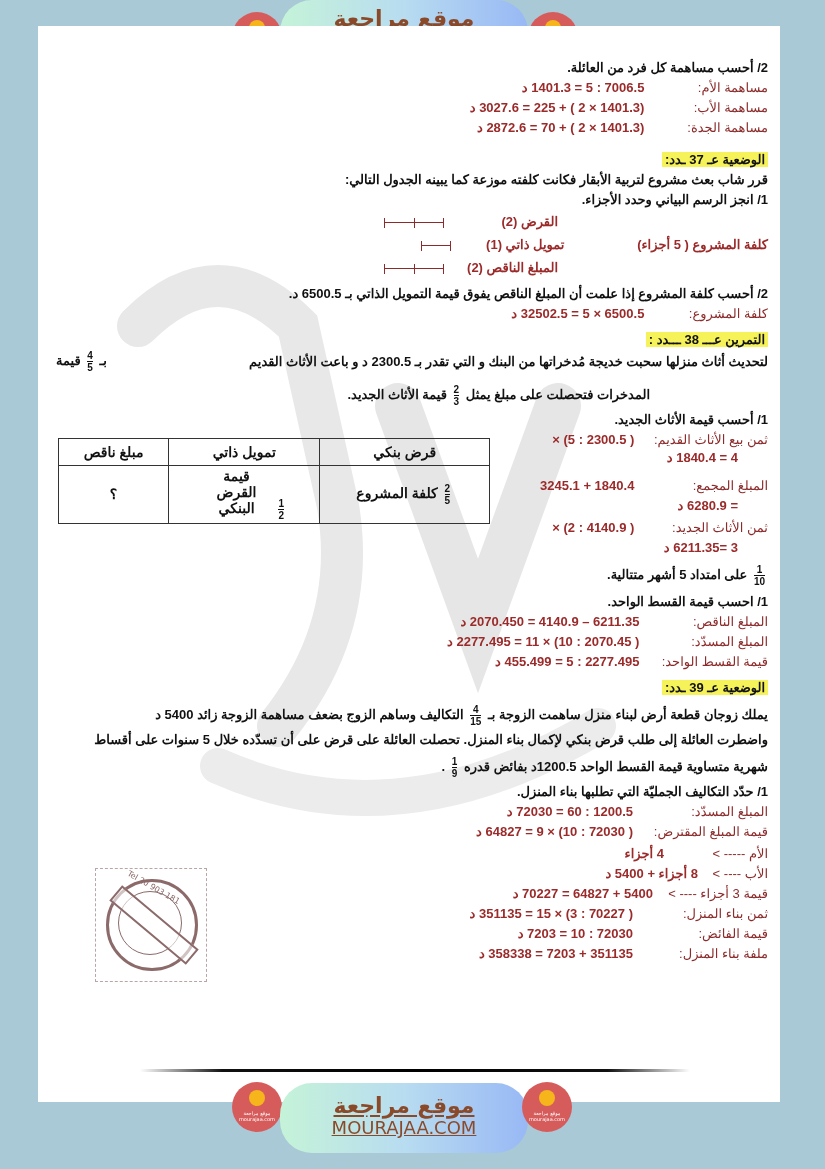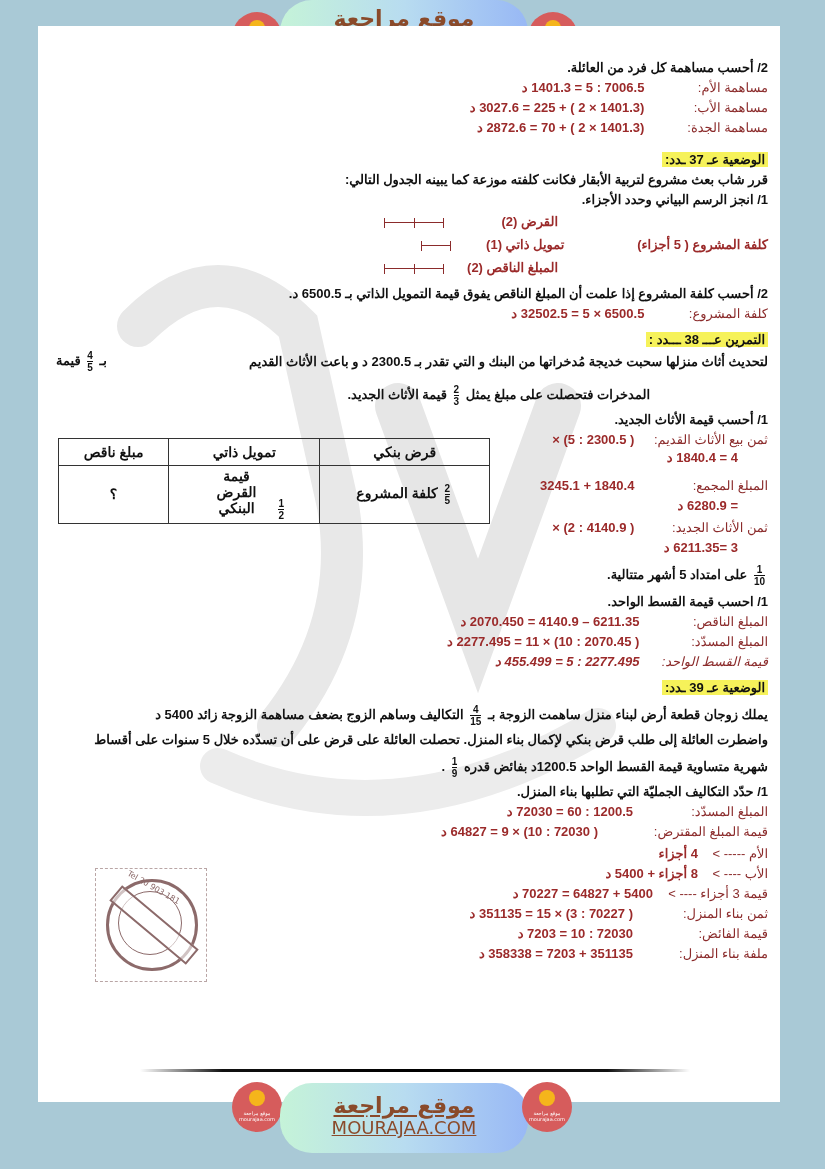--- a/index.html
+++ b/index.html
@@ -150,42 +150,42 @@
   </div>
   <div class="line" style="top:540px;">1/ احسب قيمة القسط الواحد.</div>
   <div class="line" style="top:560px;">
     <span class="lbl" style="display:inline-block;width:125px;">المبلغ الناقص:</span>
     <span class="red">6211.35 – 4140.9 = 2070.450 د</span>
   </div>
   <div class="line" style="top:580px;">
     <span class="lbl" style="display:inline-block;width:125px;">المبلغ المسدّد:</span>
     <span class="red">( 2070.45 : 10) × 11 = 2277.495 د</span>
   </div>
-  <div class="line" style="top:600px;font-style:italic;">
+  <div class="line" style="top:600px;">
     <span class="lbl" style="display:inline-block;width:125px;">قيمة القسط الواحد:</span>
     <span class="red">2277.495 : 5 = 455.499 د</span>
   </div>
 
   <div class="line" style="top:626px;"><span class="hl">الوضعية عـ 39 ـدد:</span></div>
   <div class="line" style="top:650px;">
     <span>يملك زوجان قطعة أرض لبناء منزل ساهمت الزوجة بـ</span>
     <span class="frac"><span class="n">4</span><span>15</span></span>
     <span>التكاليف وساهم الزوج بضعف مساهمة الزوجة زائد 5400 د</span>
   </div>
   <div class="line" style="top:678px;">واضطرت العائلة إلى طلب قرض بنكي لإكمال بناء المنزل. تحصلت العائلة على قرض على أن تسدّده خلال 5 سنوات على أقساط</div>
   <div class="line" style="top:702px;">
     <span>شهرية متساوية قيمة القسط الواحد 1200.5د بفائض قدره</span>
     <span class="frac"><span class="n">1</span><span>9</span></span>
     <span>.</span>
   </div>
   <div class="line" style="top:730px;">1/ حدّد التكاليف الجمليّة التي تطلبها بناء المنزل.</div>
 
   <div class="line" style="top:750px;"><span class="lbl" style="display:inline-block;width:135px;">المبلغ المسدّد:</span><span class="red">1200.5 : 60 = 72030 د</span></div>
-  <div class="line" style="top:770px;"><span class="lbl" style="display:inline-block;width:135px;padding-left:35px;">قيمة المبلغ المقترض:</span><span class="red">( 72030 : 10) × 9 = 64827 د</span></div>
-  <div class="line" style="top:792px;"><span class="lbl" style="display:inline-block;width:70px;">الأم ----- &gt;</span><span class="red">4 أجزاء</span></div>
+  <div class="line" style="top:770px;"><span class="lbl" style="display:inline-block;width:135px;">قيمة المبلغ المقترض:</span><span class="red">( 72030 : 10) × 9 = 64827 د</span></div>
+  <div class="line" style="top:792px;"><span class="lbl" style="display:inline-block;width:70px;margin-left:34px;">الأم ----- &gt;</span><span class="red">4 أجزاء</span></div>
   <div class="line" style="top:812px;"><span class="lbl" style="display:inline-block;width:70px;">الأب ---- &gt;</span><span class="red">8 أجزاء + 5400 د</span></div>
   <div class="line" style="top:832px;"><span class="lbl" style="display:inline-block;width:115px;">قيمة 3 أجزاء ---- &gt;</span><span class="red">5400 + 64827 = 70227 د</span></div>
   <div class="line" style="top:852px;"><span class="lbl" style="display:inline-block;width:135px;">ثمن بناء المنزل:</span><span class="red">( 70227 : 3) × 15 = 351135 د</span></div>
   <div class="line" style="top:872px;"><span class="lbl" style="display:inline-block;width:135px;">قيمة  الفائض:</span><span class="red">72030 : 10 = 7203 د</span></div>
   <div class="line" style="top:892px;"><span class="lbl" style="display:inline-block;width:135px;">ملفة بناء المنزل:</span><span class="red">351135 + 7203 = 358338 د</span></div>
 </div>
 
 <div class="stamp">
   <div class="ring"></div>
   <div class="ring2"></div>

